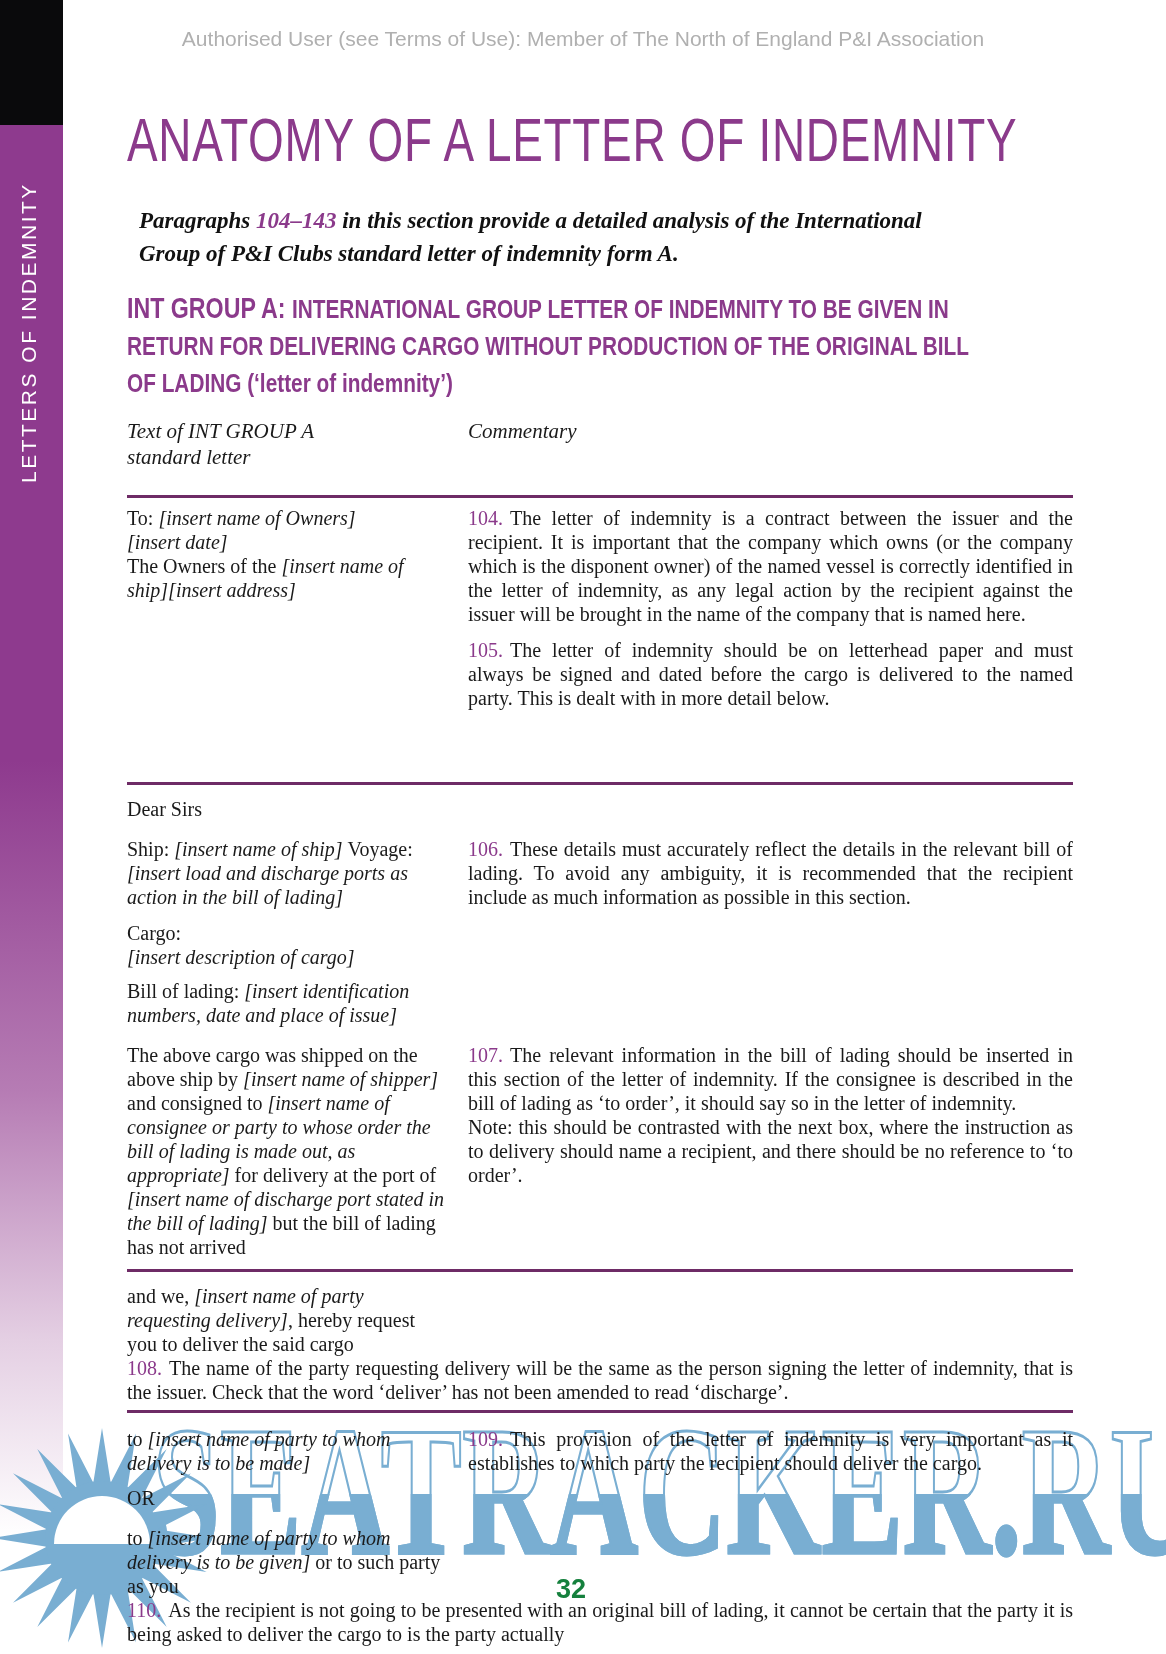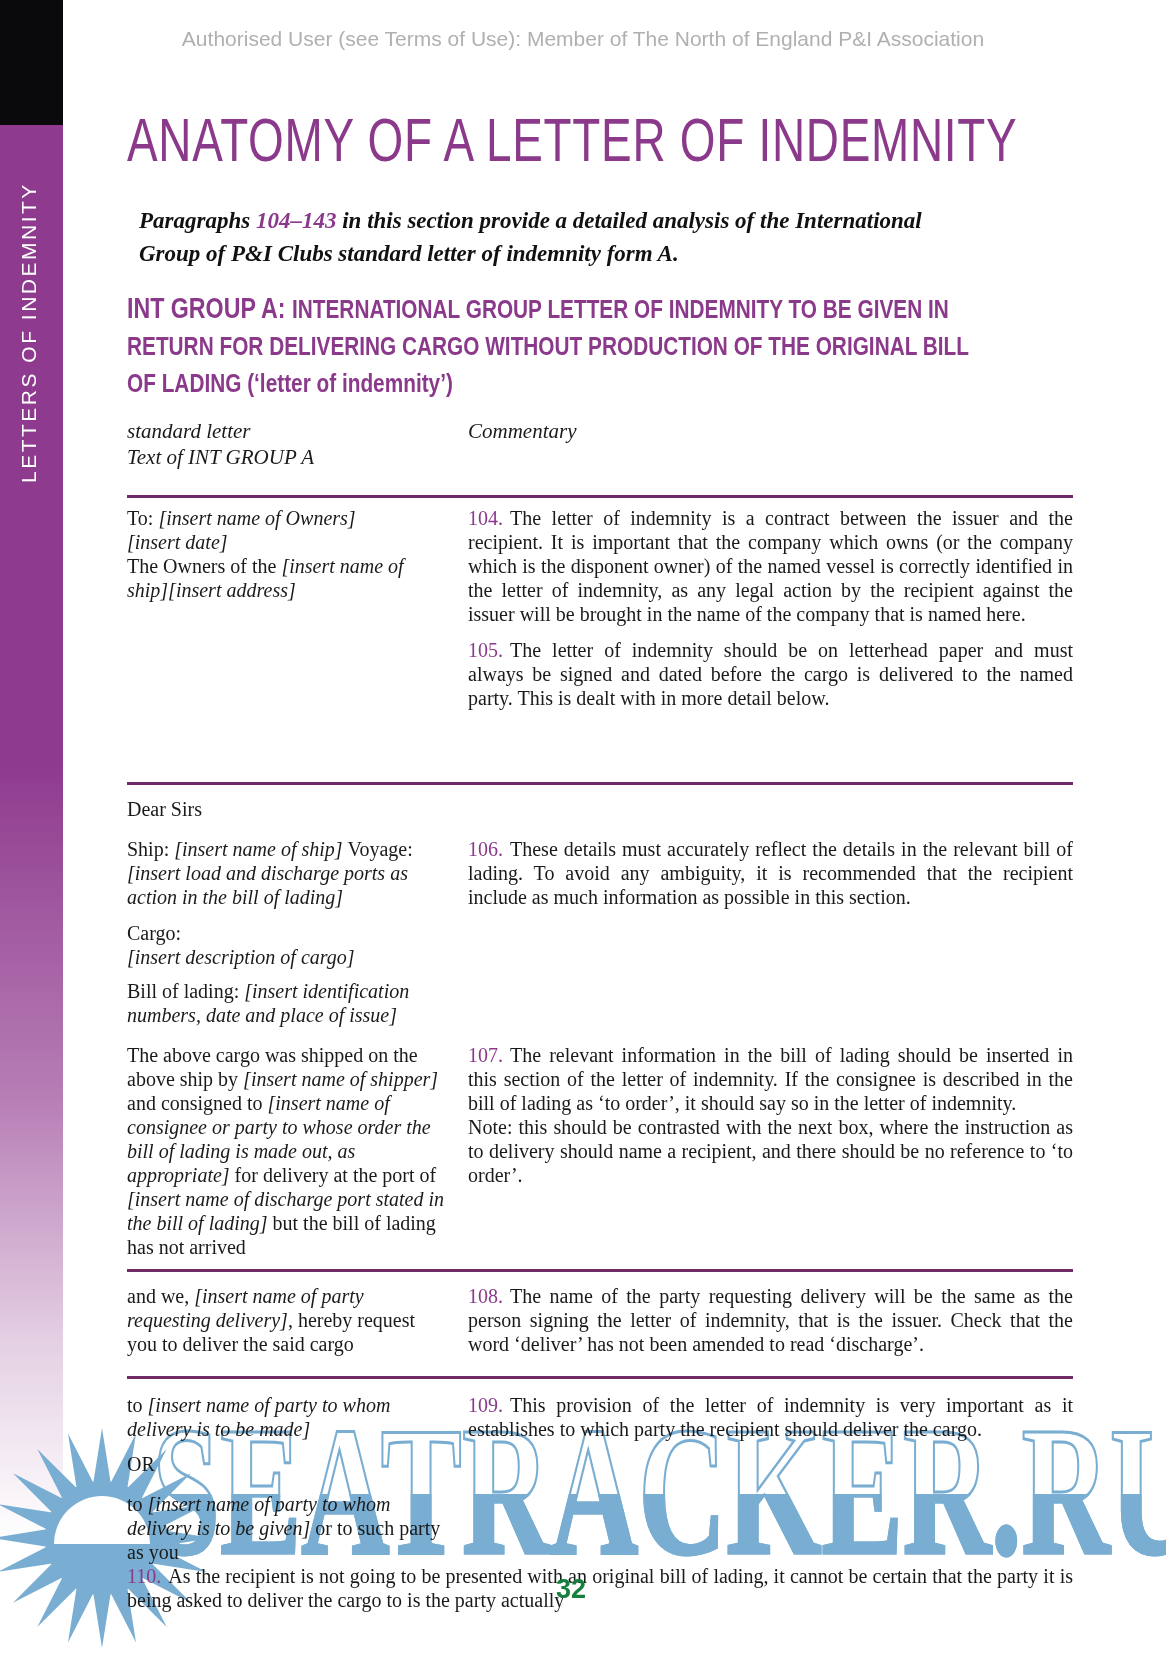--- a/index.html
+++ b/index.html
@@ -37,21 +37,21 @@
   .heading .hprefix{font-size:29px;}
   
   .loi-table{position:absolute;left:127px;top:418px;width:946px;font-size:20px;line-height:24px;}
   .thead{display:flex;font-style:italic;font-size:21px;line-height:26px;height:77px;}
   .cl{width:320px;margin-right:21px;flex:none;}
   .cr{flex:1;min-width:0;}
   .rule{height:3px;background:var(--c-rule);}
   .trow{box-sizing:border-box;}
   .row1{display:flex;padding:8px 0 12px;min-height:284px;}
   .row2{padding:12px 0 10px;min-height:464px;}
-  .row3{display:flex;padding:12px 0 6px;min-height:104px;}
+  .row3{display:flex;padding:12px 0 6px;min-height:104px;flex-direction:column;}
   .row4{padding:14px 0 0;}
   .sub{display:flex;}
   .m-dear{margin-bottom:16px;}
   .m-ship{margin-bottom:12px;}
   .m-cargo{margin-bottom:10px;}
   .m-bill{margin-bottom:16px;}
   .m-orrow{margin-top:11px;flex-direction:column;}
   .m-or{margin-bottom:16px;}
   .it{font-style:italic;}
   .rm{font-style:normal;}
@@ -94,22 +94,22 @@
     <div class="heading">
       <div class="hline"><span class="hprefix">INT GROUP A: </span><span>INTERNATIONAL GROUP LETTER OF INDEMNITY TO BE GIVEN IN</span></div>
       <div class="hline">RETURN FOR DELIVERING CARGO WITHOUT PRODUCTION OF THE ORIGINAL BILL</div>
       <div class="hline">OF LADING (‘letter of indemnity’)</div>
     </div>
 
     <div class="loi-table">
 
       <div class="thead">
         <div class="cl">
+          <div>Text of INT GROUP A</div>
           <div>standard letter</div>
-          <div>Text of INT GROUP A</div>
         </div>
         <div class="cr">Commentary</div>
       </div>
       <div class="rule"></div>
 
       <div class="trow row1">
         <div class="cl">
           <div><span class="rm">To: </span><span class="it">[insert name of Owners]</span></div>
           <div><span class="it">[insert date]</span></div>
           <div><span class="rm">The Owners of the </span><span class="it">[insert name of ship][insert address]</span></div>

